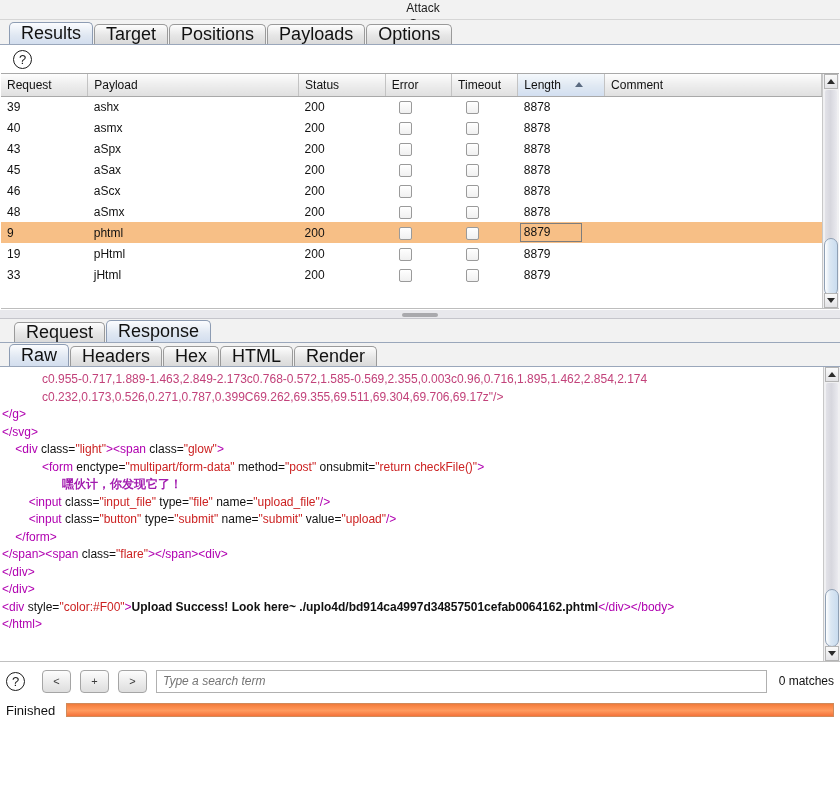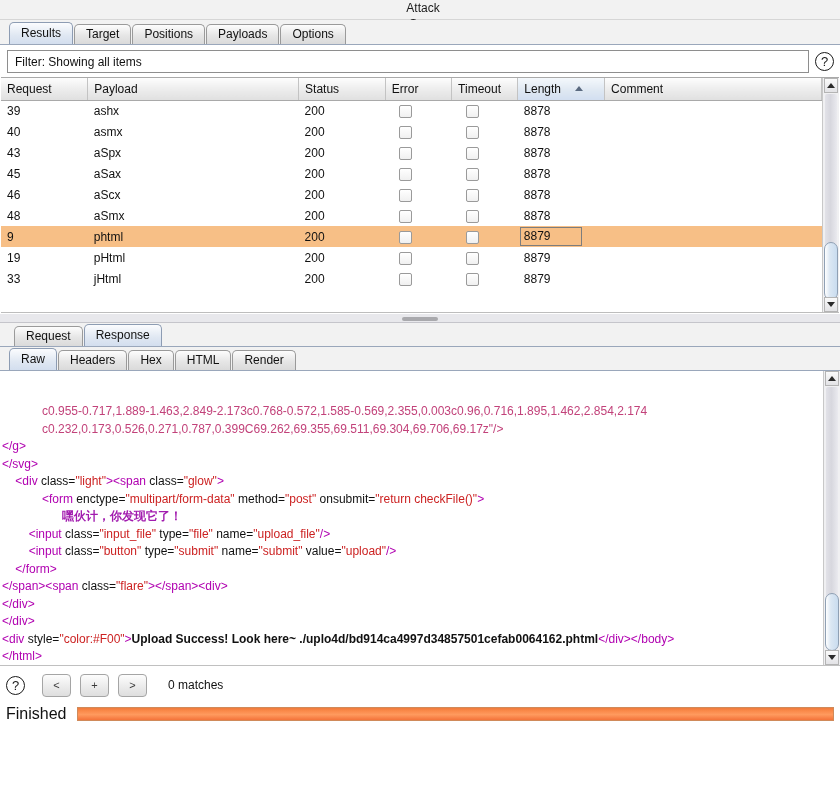--- a/index.html
+++ b/index.html
@@ -45,21 +45,21 @@
     align-items: flex-end;
     padding-left: 9px;
     box-sizing: border-box;
     border-bottom: 1px solid #9aa7bb;
   }
   .tab {
     height: 20px;
     line-height: 19px;
     padding: 0 11px;
     margin-right: 1px;
-    font-size: 12px;
+    font-size: 18px;
     border: 1px solid #9a9a9a;
     border-bottom: none;
     border-radius: 5px 5px 0 0;
     background: linear-gradient(to bottom, #fdfdfd 0%, #e6e6e6 55%, #dadada 100%);
     color: #111;
     position: relative;
     box-sizing: border-box;
     white-space: nowrap;
   }
   .tab.active {
@@ -282,21 +282,20 @@
   }
   .respbody {
     flex: 1;
     overflow: hidden;
     padding: 4px 0 0 2px;
     font-family: "Liberation Sans", sans-serif;
     font-size: 12px;
     line-height: 17.5px;
     white-space: pre;
     box-sizing: border-box;
-    margin-top: 28px;
   }
   .ln { white-space: pre; }
   .t-tag  { color: #b000b0; }
   .t-attr { color: #111111; }
   .t-val  { color: #cc2222; }
   .t-path { color: #c2427a; }
   .t-succ { color: #111111; font-weight: bold; }
   .t-cn   { color: #a21caf; font-weight: bold; }
 
   
@@ -343,21 +342,21 @@
   
   .statusrow {
     height: 20px;
     display: flex;
     align-items: center;
     padding-left: 6px;
     background: #ffffff;
     box-sizing: border-box;
   }
   .statuslabel {
-    font-size: 16px;
+    font-size: 13px;
     color: #111;
     margin-right: 11px;
     white-space: nowrap;
   }
   .progress {
     flex: 1;
     height: 14px;
     margin-right: 6px;
     border: 1px solid #d08a5a;
     box-sizing: border-box;
@@ -380,21 +379,20 @@
 
 <div class="tabstrip">
   <div class="tab active">Results</div>
   <div class="tab">Target</div>
   <div class="tab">Positions</div>
   <div class="tab">Payloads</div>
   <div class="tab">Options</div>
 </div>
 
 <div class="filterzone">
-  <div class="filterbar">Filter: Showing all items</div>
   <div class="helpcircle">?</div>
 </div>
 
 <div class="tablewrap">
   <div class="tablescroll">
     <table class="results">
       <colgroup>
         <col style="width:72px">
           <col style="width:175px">
           <col style="width:72px">
@@ -540,20 +538,21 @@
         <span class="arrowdown"></span>
       </div>
   </div>
 </div>
 
 <div class="searchbar">
   <div class="helpcircle" style="margin-left:0;margin-right:17px;">?</div>
   <div class="sq-btn">&lt;</div>
   <div class="sq-btn">+</div>
   <div class="sq-btn">&gt;</div>
+  <input class="searchinput" type="text" placeholder="Type a search term" style="">
   <div class="matches">0 matches</div>
 </div>
 
 <div class="statusrow">
   <div class="statuslabel">Finished</div>
   <div class="progress">
     <div class="fill" id="progress-fill" style="width: 100%;"></div>
   </div>
 </div>
 

